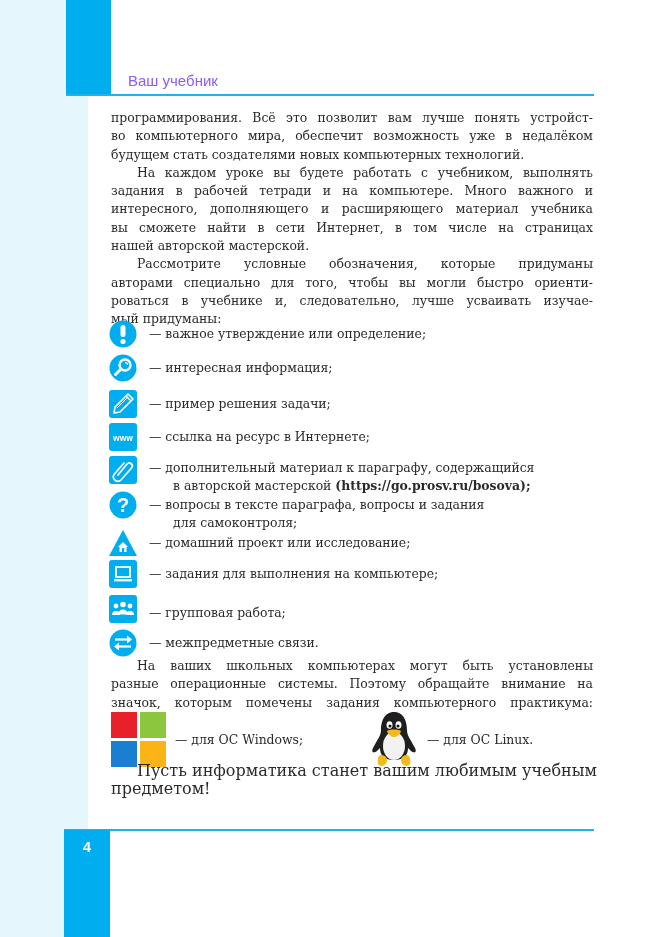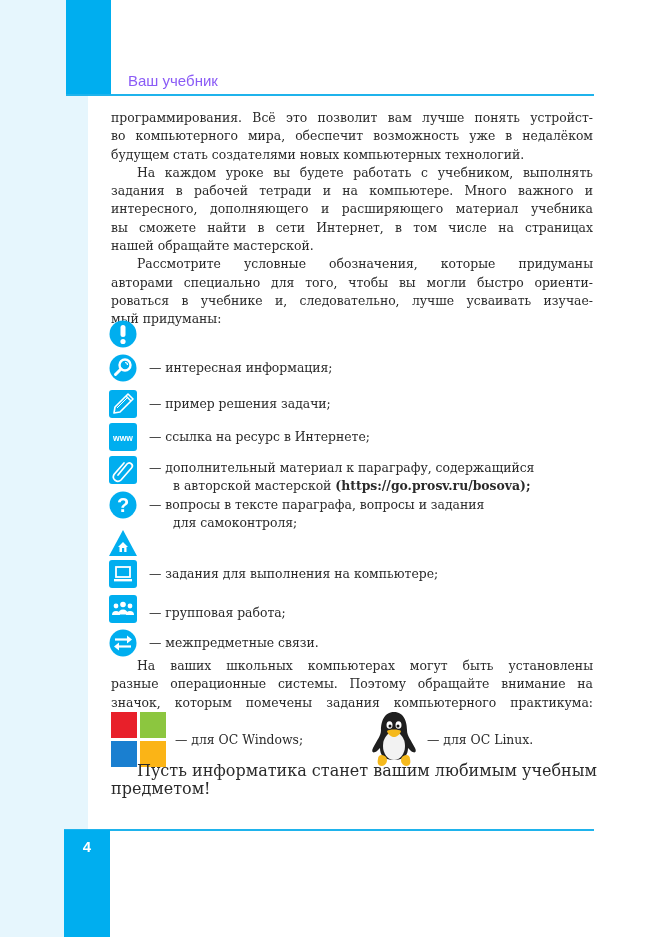--- a/index.html
+++ b/index.html
@@ -61,38 +61,39 @@
   <div class="para">
     <span class="line">программирования. Всё это позволит вам лучше понять устройст-</span>
     <span class="line">во компьютерного мира, обеспечит возможность уже в недалёком</span>
     <span class="line left">будущем стать создателями новых компьютерных технологий.</span>
   </div>
   <div class="para">
     <span class="line indent">На каждом уроке вы будете работать с учебником, выполнять</span>
     <span class="line">задания в рабочей тетради и на компьютере. Много важного и</span>
     <span class="line">интересного, дополняющего и расширяющего материал учебника</span>
     <span class="line">вы сможете найти в сети Интернет, в том числе на страницах</span>
-    <span class="line left">нашей обращайте мастерской.</span>
+    <span class="line left">нашей авторской мастерской.</span>
   </div>
   <div class="para">
     <span class="line indent">Рассмотрите условные обозначения, которые придуманы</span>
     <span class="line">авторами специально для того, чтобы вы могли быстро ориенти-</span>
     <span class="line">роваться в учебнике и, следовательно, лучше усваивать изучае-</span>
     <span class="line left">мый придуманы:</span>
   </div>
 </div>
 
 <div class="legend" style="top:0;">
 
   <div class="legend-item" style="top:320px;">
     <svg class="legend-icon" viewBox="0 0 28 28">
       <circle cx="14" cy="14" r="13.5" fill="#00aeef"></circle>
       <rect x="11.5" y="5" width="5" height="12" rx="2.5" fill="#fff"></rect>
       <circle cx="14" cy="21.5" r="2.6" fill="#fff"></circle>
     </svg>
+    <span class="legend-text" style="top:5px;">— важное утверждение или определение;</span>
   </div>
 
   <div class="legend-item" style="top:354px;">
     <svg class="legend-icon" viewBox="0 0 28 28">
       <circle cx="14" cy="14" r="13.5" fill="#00aeef"></circle>
       <circle cx="16" cy="11" r="5.5" fill="none" stroke="#fff" stroke-width="2.4"></circle>
       <path d="M16 8.5 a2.5 2.5 0 0 1 2.5 2.5" fill="none" stroke="#fff" stroke-width="1.2"></path>
       <line x1="12" y1="15" x2="6.5" y2="20.5" stroke="#fff" stroke-width="3" stroke-linecap="round"></line>
     </svg>
     <span class="legend-text" style="top:5px;">— интересная информация;</span>
@@ -137,20 +138,21 @@
       <span class="cont">для самоконтроля;</span>
     </span>
   </div>
 
   <div class="legend-item" style="top:529px;">
     <svg class="legend-icon" viewBox="0 0 28 28">
       <path d="M14 1 L28 27 L0 27 Z" fill="#00aeef"></path>
       <path d="M14 13 L19 18 L17.5 18 L17.5 23 L10.5 23 L10.5 18 L9 18 Z" fill="#fff"></path>
       <rect x="13" y="19" width="2.2" height="4" fill="#00aeef"></rect>
     </svg>
+    <span class="legend-text" style="top:5px;">— домашний проект или исследование;</span>
   </div>
 
   <div class="legend-item" style="top:560px;">
     <svg class="legend-icon" viewBox="0 0 28 28">
       <rect x="0" y="0" width="28" height="28" rx="3" fill="#00aeef"></rect>
       <rect x="7" y="7" width="14" height="10" fill="none" stroke="#fff" stroke-width="1.8"></rect>
       <rect x="5" y="19" width="18" height="2.4" fill="#fff"></rect>
     </svg>
     <span class="legend-text" style="top:5px;">— задания для выполнения на компьютере;</span>
   </div>

